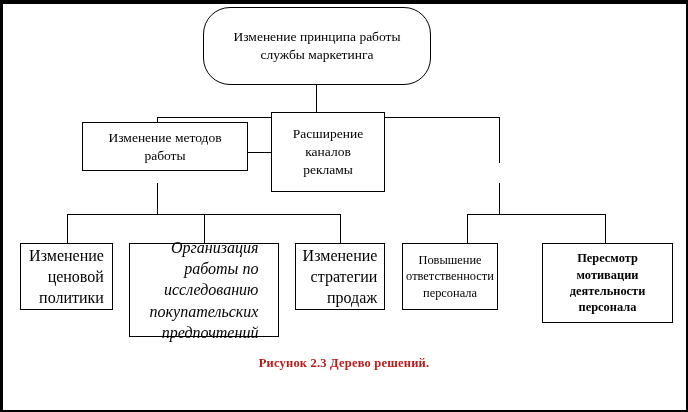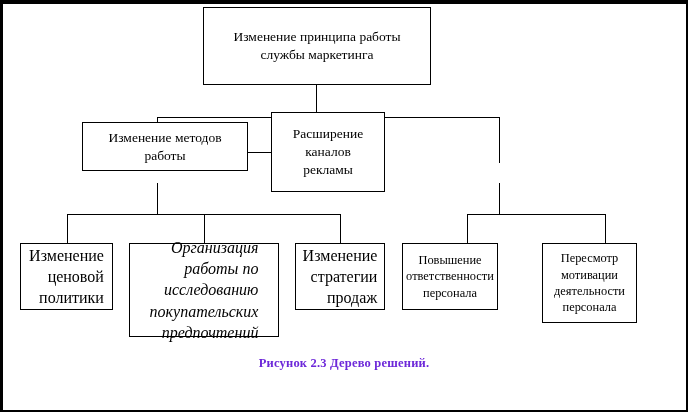--- a/index.html
+++ b/index.html
@@ -63,21 +63,21 @@
 
   #caption {
     position: absolute;
     left: 0;
     top: 356px;
     width: 688px;
     text-align: center;
     font-weight: bold;
     font-size: 12.5px;
     letter-spacing: 0.2px;
-    color: #6d28d9;
+    color: #b91c1c;
     z-index: 3;
   }
 </style>
 </head>
 <body>
 
 <div id="page">
 
   <div id="frame"></div>
 
@@ -94,21 +94,21 @@
   <div class="edge h" style="left:67px; top:214px; width:274px;"></div>
   <div class="edge v" style="left:67px; top:214px; height:29px;"></div>
   <div class="edge v" style="left:204px; top:214px; height:29px;"></div>
   <div class="edge v" style="left:340px; top:214px; height:29px;"></div>
 
   <div class="edge v" style="left:499px; top:183px; height:31px;"></div>
   <div class="edge h" style="left:467px; top:214px; width:139px;"></div>
   <div class="edge v" style="left:467px; top:214px; height:29px;"></div>
   <div class="edge v" style="left:605px; top:214px; height:29px;"></div>
 
-  <div class="node" style="left:203px; top:7px; width:228px; height:78px;">
+  <div class="node" style="left:203px; top:7px; width:228px; height:78px;border-radius:27px;">
     <span class="label t14">Изменение принципа работы
 службы маркетинга</span>
   </div>
 
   <div class="node" style="left:70px; top:122px; width:166px; height:49px;margin-left:12px;">
     <span class="label t14">Изменение методов
 работы</span>
   </div>
 
   <div class="node" style="left:271px; top:112px; width:114px; height:80px;">
@@ -137,21 +137,21 @@
 стратегии
 продаж</span>
   </div>
 
   <div class="node" style="left:402px; top:243px; width:96px; height:67px;">
     <span class="label t12">Повышение
 ответственности
 персонала</span>
   </div>
 
-  <div class="node" style="left:542px; top:243px; width:95px; height:80px;">
+  <div class="node" style="left:542px; top:243px; width:131px; height:80px;font-weight:bold;">
     <span class="label t12">Пересмотр
 мотивации
 деятельности
 персонала</span>
   </div>
 
   <div id="caption">Рисунок 2.3 Дерево решений.</div>
 
 </div>
 

